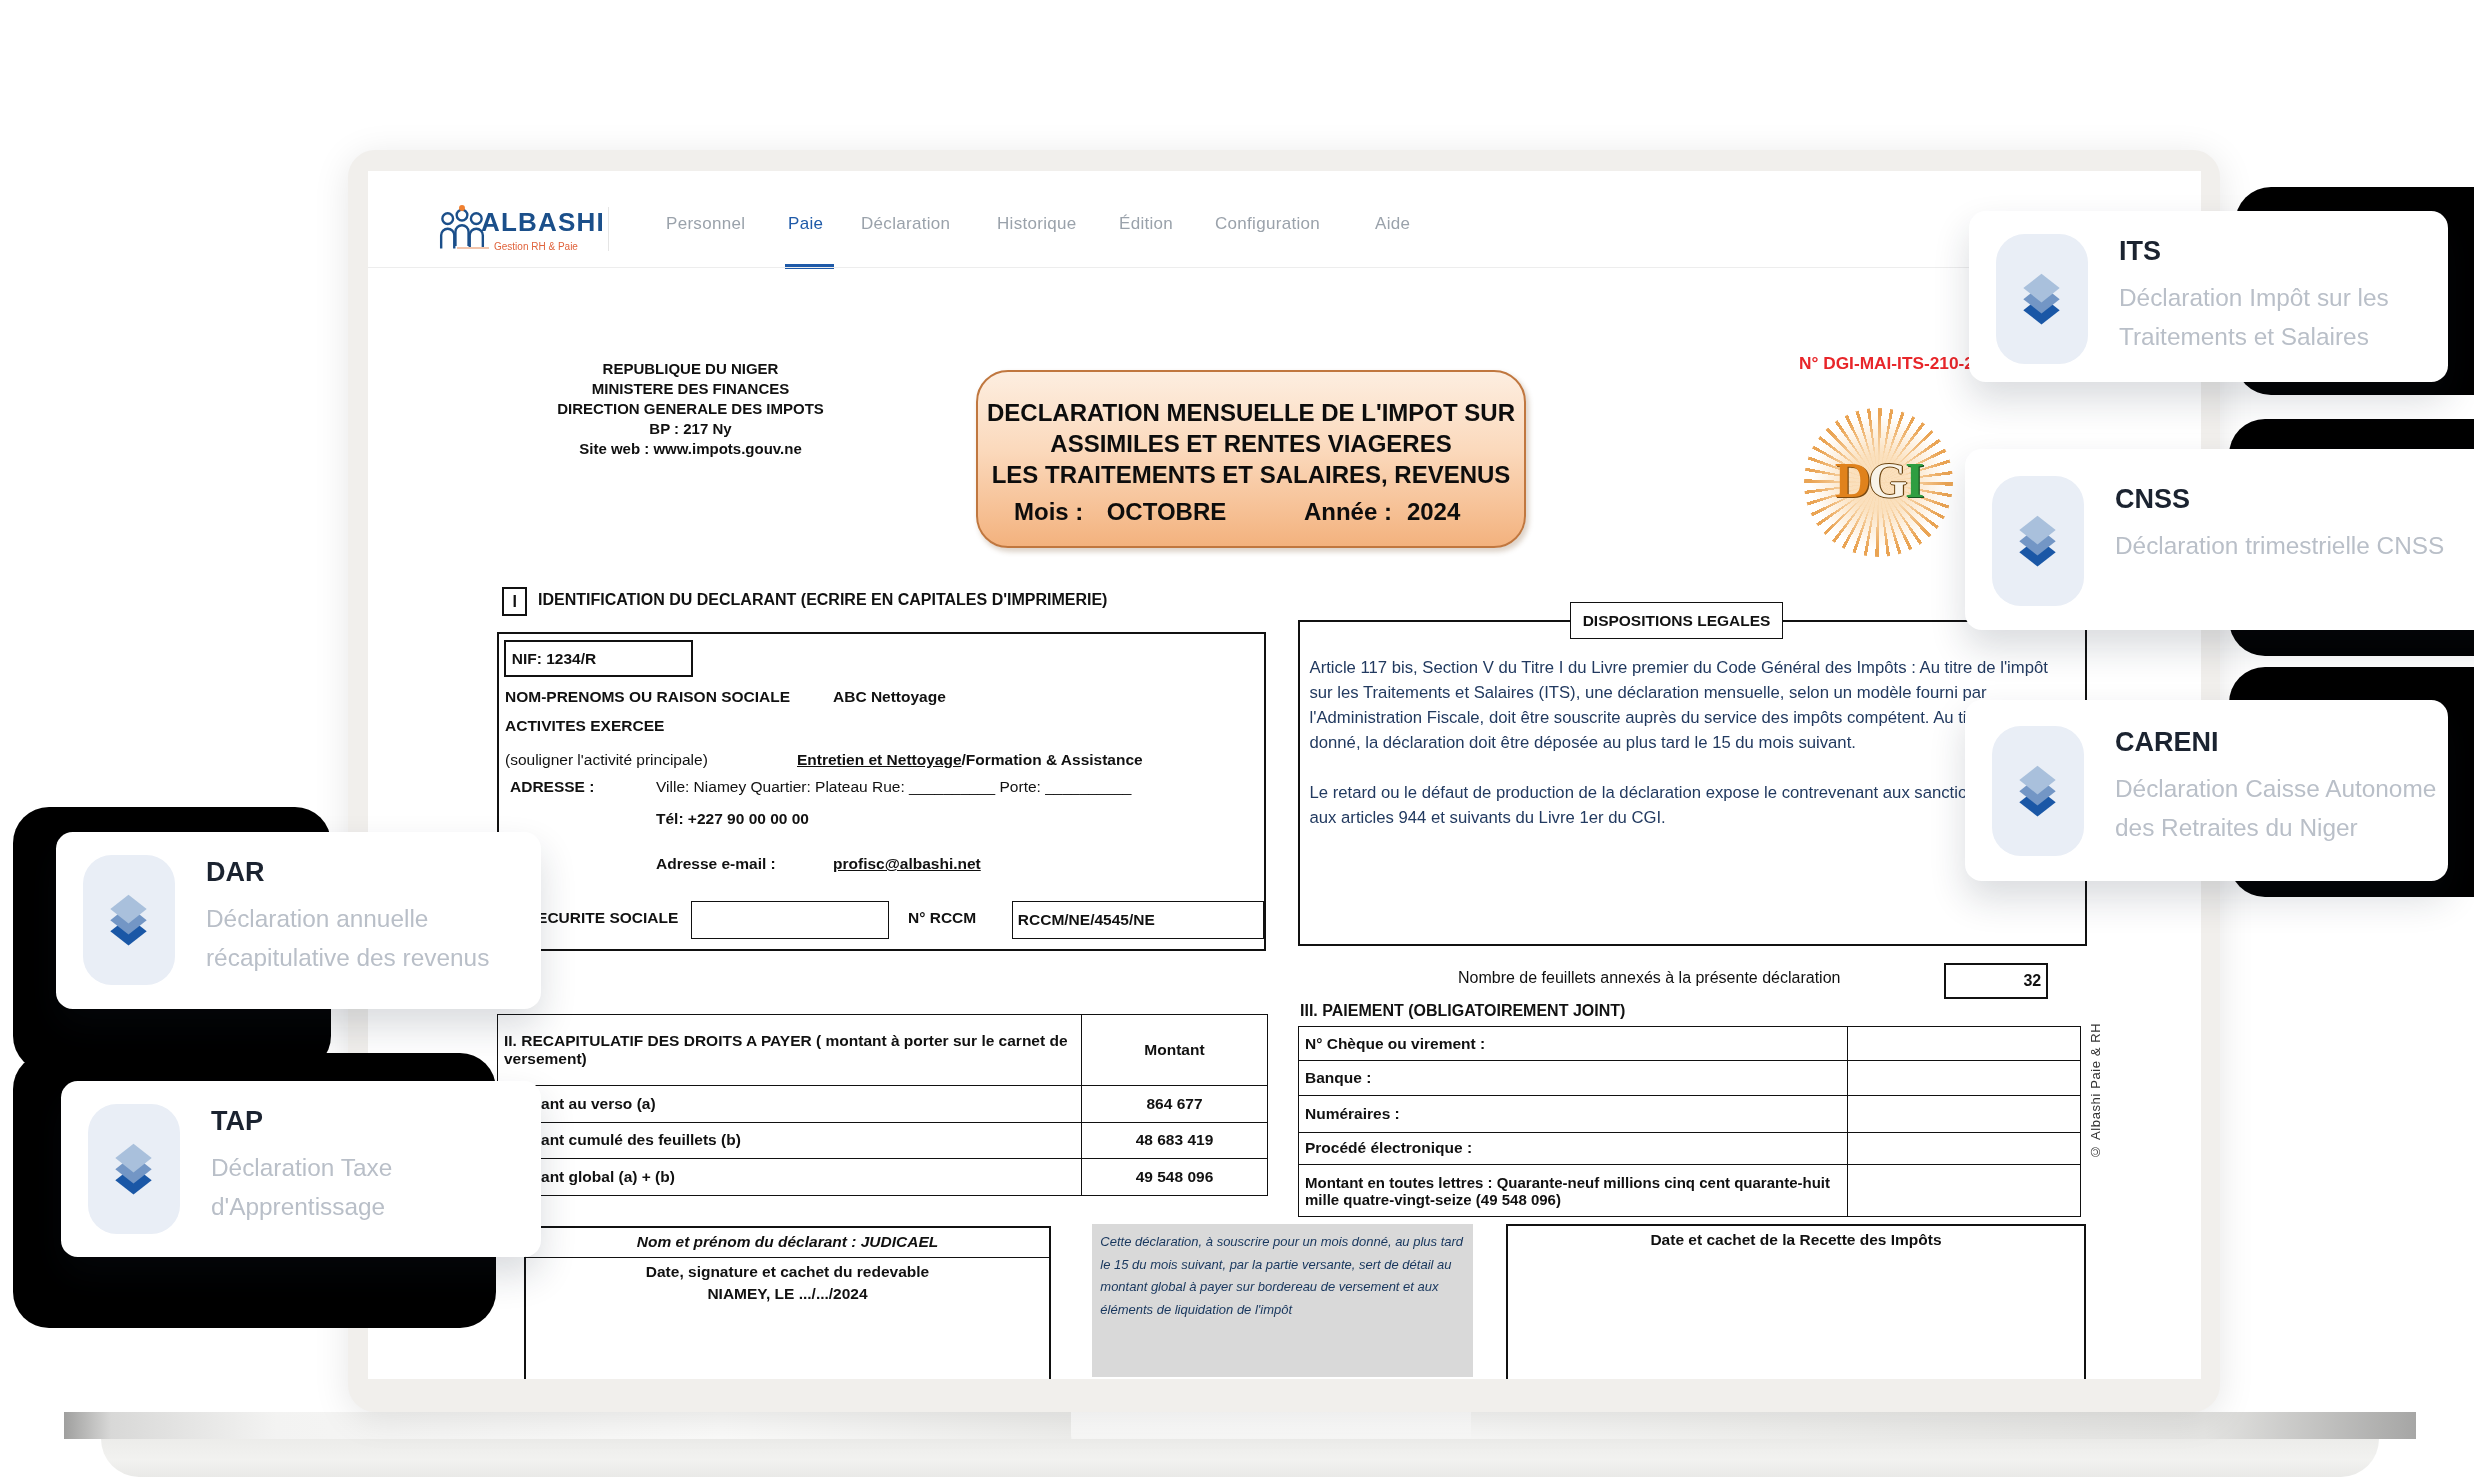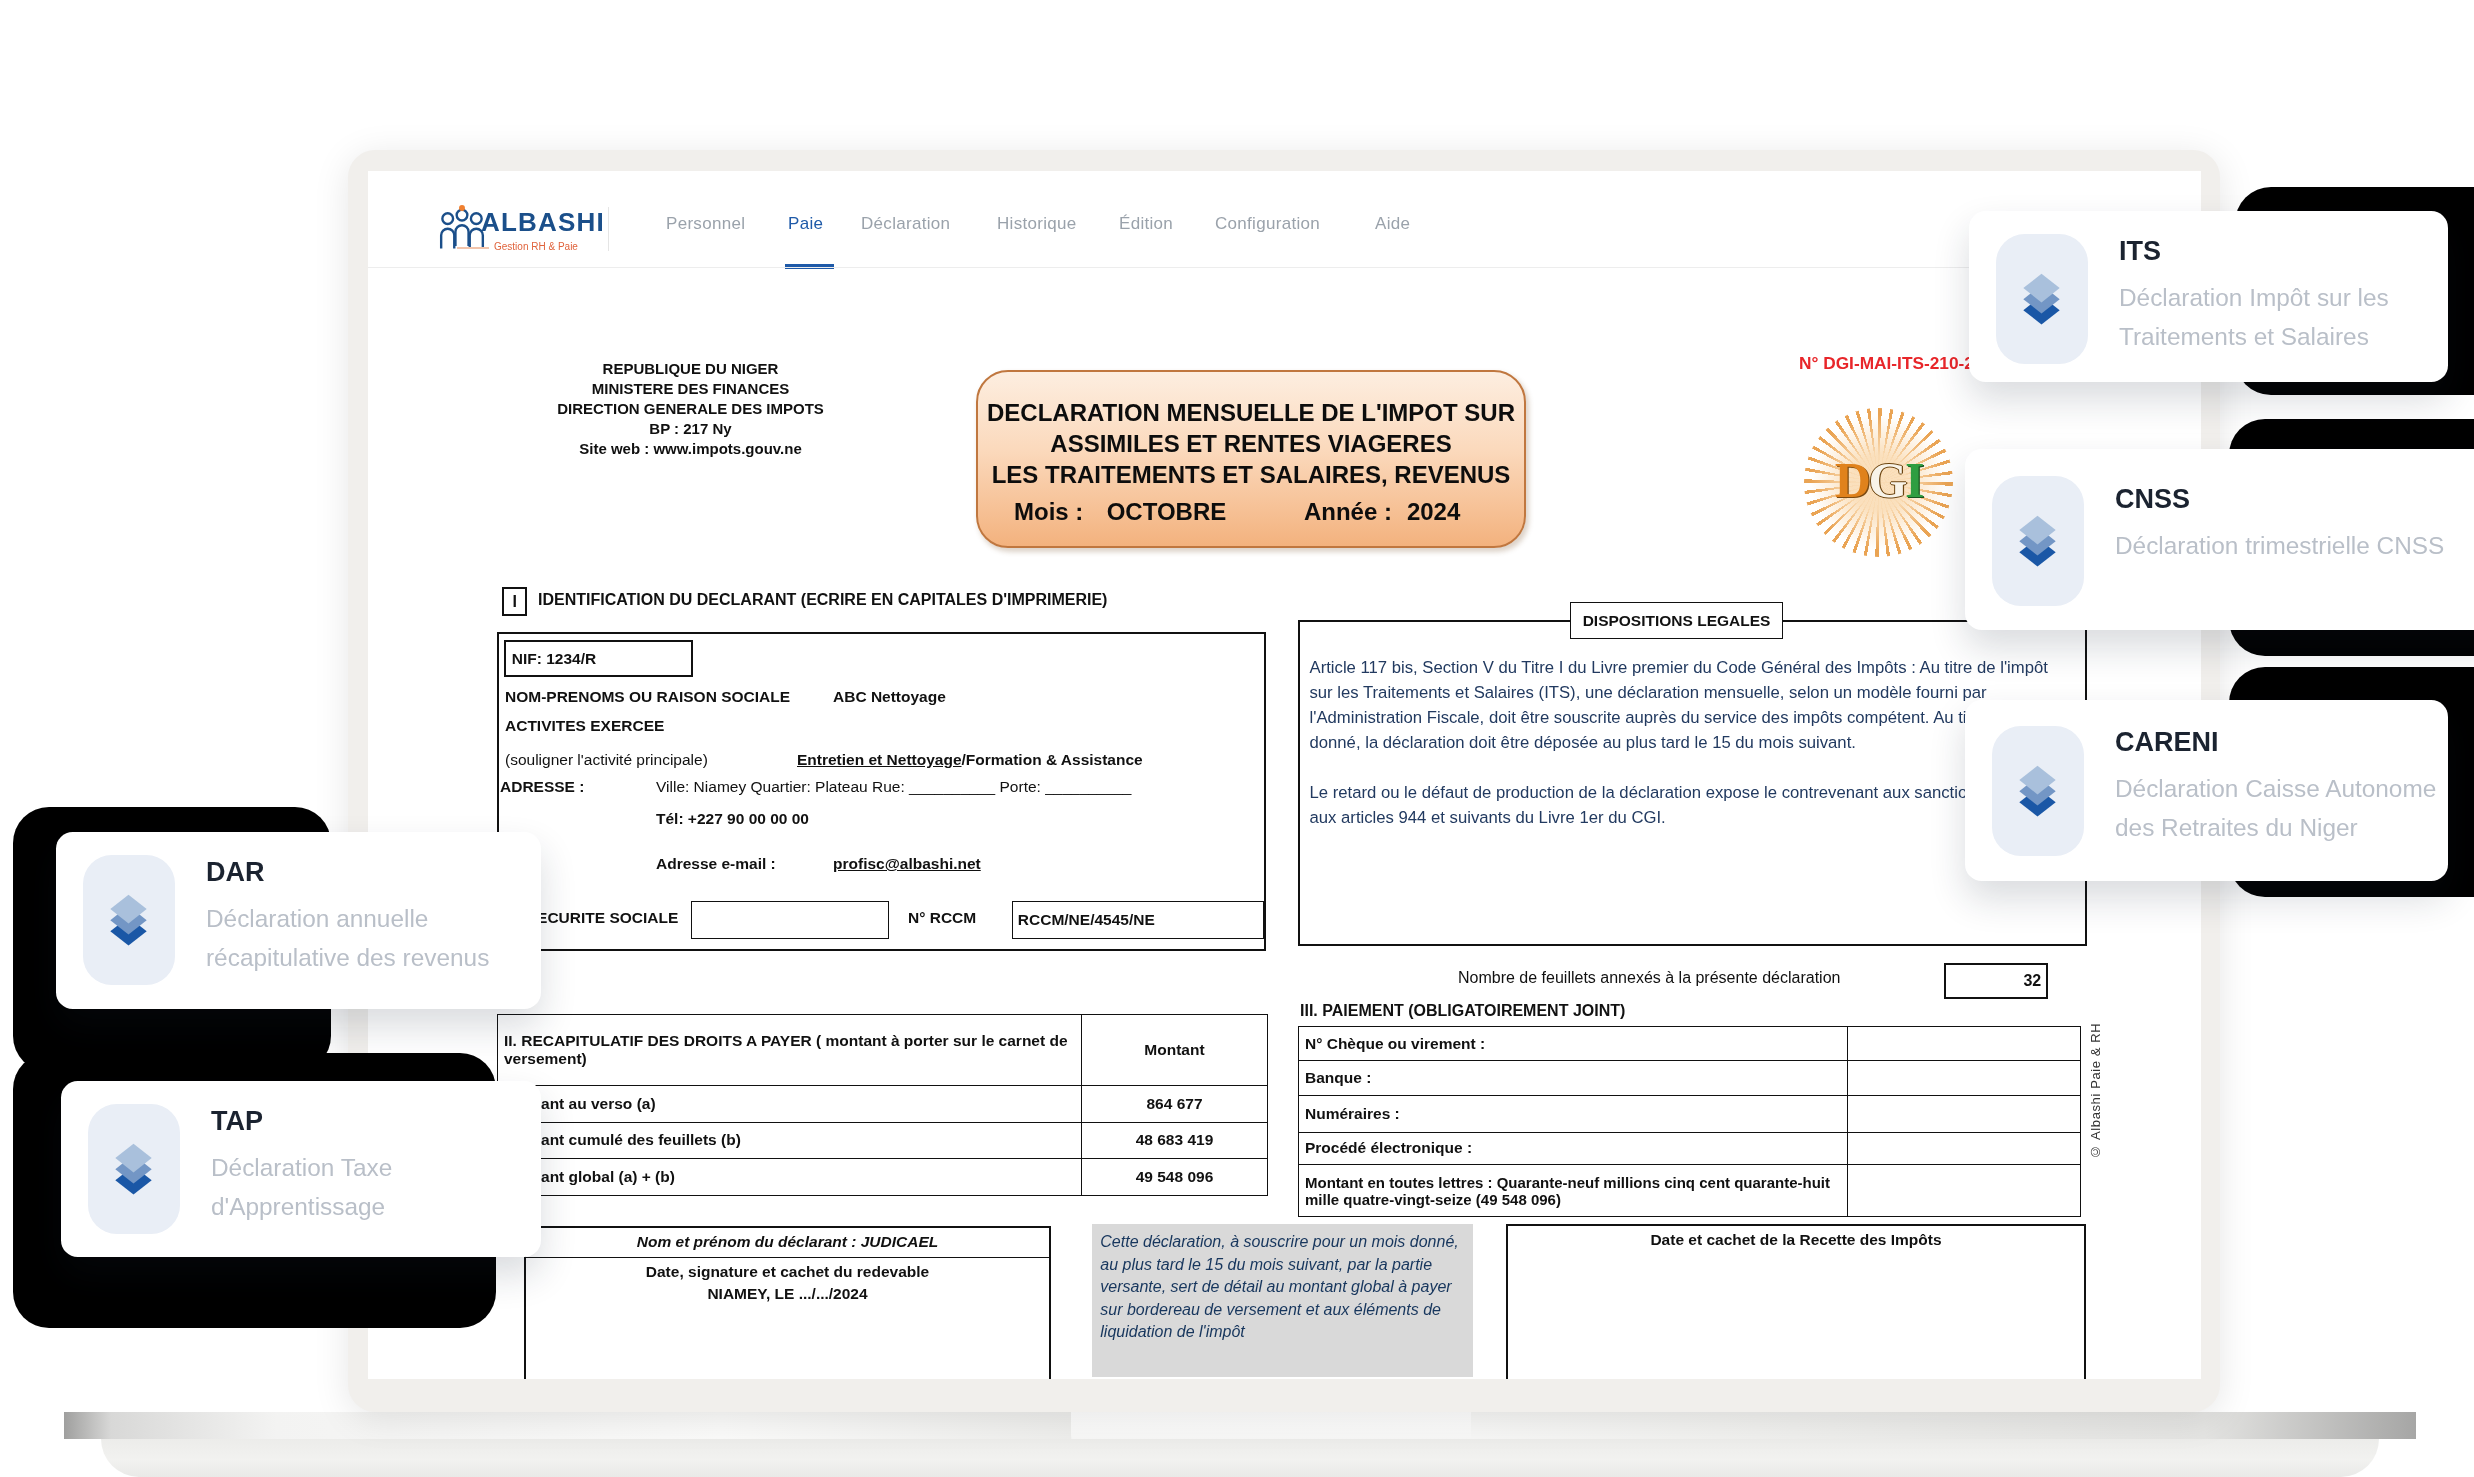--- a/index.html
+++ b/index.html
@@ -76,21 +76,21 @@
   .recap-wrap{position:absolute;left:129px;top:843px;}
   .recap-val{text-align:center;width:173px;}
   .pay-title{position:absolute;left:932px;top:831px;font-size:16px;font-weight:bold;color:#111;}
   .pay-wrap{position:absolute;left:930px;top:855px;}
   .pay-empty{width:220px;}
   .decl-box{position:absolute;left:156px;top:1055px;width:523px;height:357px;border:2.4px solid #111;}
   .decl-r1{border-bottom:1.8px solid #111;text-align:center;font-size:15.5px;font-weight:bold;color:#111;
      padding:4.8px 0 6px 0;font-style:italic;}
   .decl-r2{text-align:center;font-size:15.5px;font-weight:bold;color:#111;line-height:21.4px;padding-top:3.6px;}
   .note-box{position:absolute;left:724px;top:1053px;width:364px;height:139px;background:#d9d9d9;
-     padding:7.1px 8.3px;font-size:16px;font-style:italic;color:#17365d;line-height:22.6px;}
+     padding:7.1px 8.3px;font-size:13px;font-style:italic;color:#17365d;line-height:22.6px;}
   .recette-box{position:absolute;left:1138px;top:1053px;width:580px;height:357px;border:2.4px solid #111;
      text-align:center;font-size:15.5px;font-weight:bold;color:#111;padding-top:4.8px;box-sizing:border-box;}
 
   
   .card{position:absolute;background:#fff;border-radius:16.7px;overflow:hidden;
         box-shadow:0 18px 36px rgba(25,35,55,.16);}
   .card .tile{position:absolute;left:27px;top:22.6px;width:92px;height:130px;border-radius:28.6px;
         background:#e9eef6;}
   .card .tile svg{position:absolute;left:13px;top:32px;}
   .card .c-title{position:absolute;left:150px;top:25px;font-size:27px;font-weight:bold;color:#1b2330;}
@@ -171,21 +171,21 @@
 
     <div class="id-box">
       <div class="nif-box">NIF: 1234/R</div>
       <div class="fld" style="left:6px;top:54px;">NOM-PRENOMS OU RAISON SOCIALE</div>
       <div class="fld" style="left:334px;top:54px;">ABC Nettoyage</div>
       <div class="fld" style="left:6px;top:83px;">ACTIVITES EXERCEE</div>
       <div class="fld" style="left:6px;top:117px;font-weight:normal;">(souligner l'activité principale)</div>
       <div class="fld" style="left:298px;top:117px;">
         <span class="ulined">Entretien et Nettoyage</span><span>/Formation &amp; Assistance</span>
       </div>
-      <div class="fld" style="left:1px;top:144px;">ADRESSE :</div>
+      <div class="fld" style="left:11px;top:144px;">ADRESSE :</div>
       <div class="fld" style="left:157px;top:144px;font-weight:normal;">Ville: Niamey   Quartier:   Plateau   Rue: __________   Porte: __________</div>
       <div class="fld" style="left:157px;top:176px;">Tél: +227 90 00 00 00</div>
       <div class="fld" style="left:157px;top:221px;">Adresse e-mail :</div>
       <div class="fld ulined" style="left:334px;top:221px;">profisc@albashi.net</div>
       <div class="fld" style="left:6px;top:275px;">N° SECURITE SOCIALE</div>
       <div class="ssbox" style="left:192px;top:267px;width:196px;height:36px;"></div>
       <div class="fld" style="left:409px;top:275px;">N° RCCM</div>
       <div class="ssbox" style="left:513px;top:267px;width:245px;height:36px;line-height:35px;padding-left:4.8px;font-size:15.5px;font-weight:bold;color:#111;">RCCM/NE/4545/NE</div>
     </div>
 

